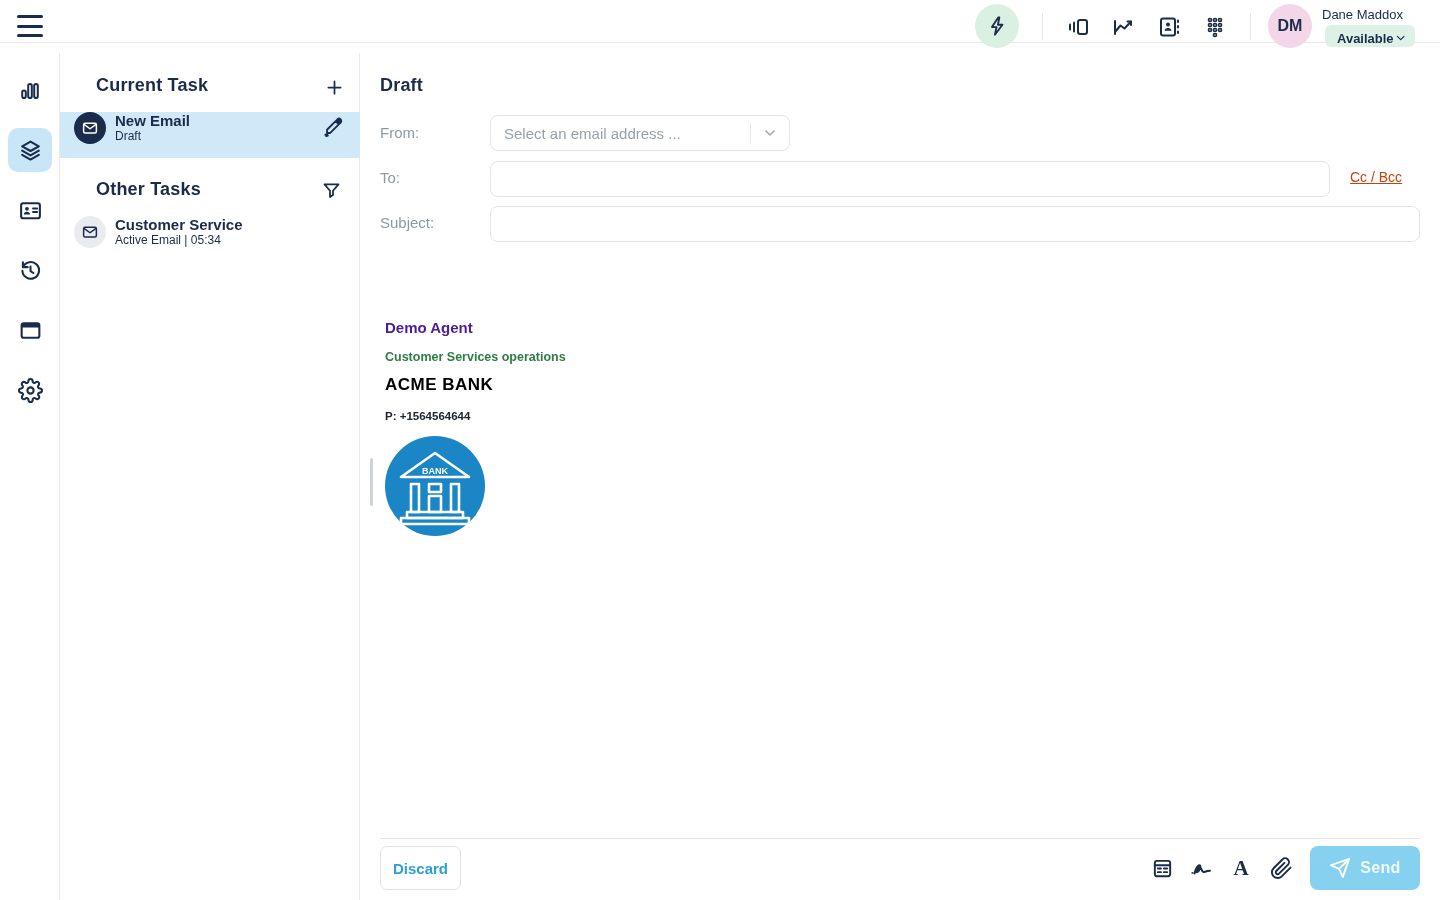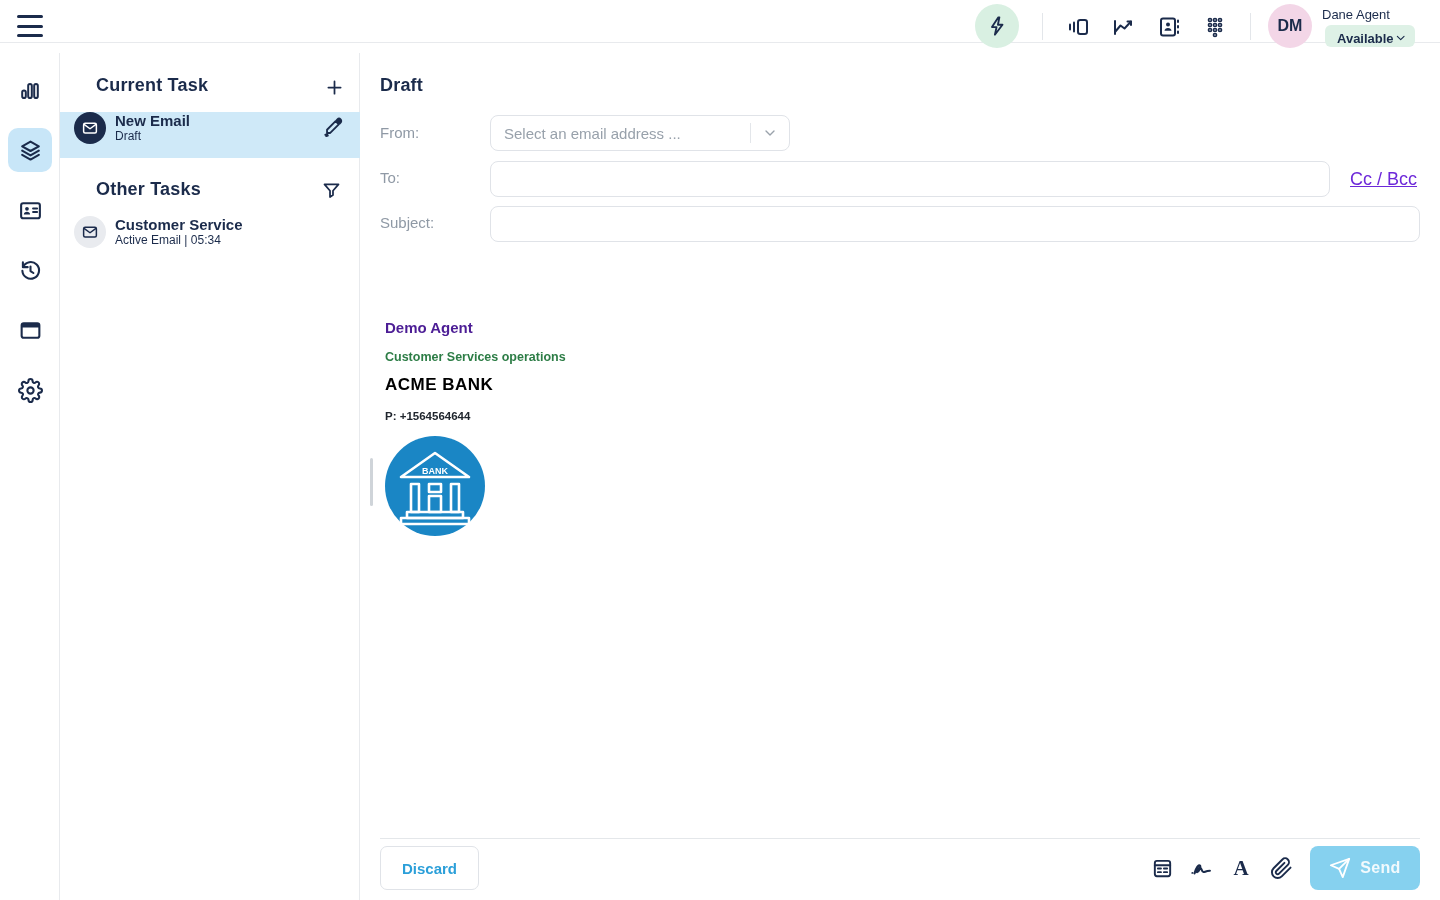--- a/index.html
+++ b/index.html
@@ -60,37 +60,37 @@
   .fld-label { position:absolute; left:20px; font-size:15px; color:#8f99a5; }
   .fld-box { position:absolute; background:#fff; border:1px solid #e0e3e8; border-radius:8px; height:36px; }
   .from-select { left:130px; top:62px; width:300px; display:flex; align-items:center; cursor:pointer; }
   .from-placeholder { flex:1; padding-left:13px; font-size:15px; color:#98a1ab;
     white-space:nowrap; overflow:hidden; }
   .from-div { width:1px; height:20px; background:#e3e6ea; }
   .from-chev { width:38px; display:flex; align-items:center; justify-content:center; }
   .input-el { position:absolute; height:36px; border:1px solid #e0e3e8; border-radius:8px;
     background:#fff; font-size:15px; padding:0 12px; color:#1b2b4b; outline:none;
     font-family:"Liberation Sans",sans-serif; }
-  .ccbcc { position:absolute; left:990px; top:116px; font-size:18px; color:#6d28d9;
+  .ccbcc { position:absolute; left:990px; top:116px; font-size:14px; color:#c2410c;
     text-decoration:underline; cursor:pointer; }
 
   .body-editor { position:absolute; left:14px; top:198px; width:1052px; height:586px; cursor:text; }
   .sig-name { position:absolute; left:11px; top:68px; font-size:15px; font-weight:bold; color:#4c1d95; }
   .sig-role { position:absolute; left:11px; top:99px; font-size:12.5px; font-weight:bold; color:#2d7d46; }
   .sig-company { position:absolute; left:11px; top:124px; font-size:17px; font-weight:bold;
     color:#000000; letter-spacing:.5px; }
   .sig-phone { position:absolute; left:11px; top:159px; font-size:11.5px; font-weight:bold; color:#20262e; }
   .sig-logo { position:absolute; left:11px; top:185px; width:100px; height:100px; }
   .scroll-thumb { position:absolute; left:10px; top:405px; width:3px; height:48px;
     border-radius:2px; background:#cfd4d9; cursor:pointer; }
 
   
   .footer-line { position:absolute; left:20px; top:785px; width:1040px; height:0;
     border-top:1px solid #e4e7ea; }
-  .discard-btn { position:absolute; left:20px; top:793px; width:99px; height:44px;
+  .discard-btn { position:absolute; left:20px; top:793px; width:81px; height:44px;
     background:#fff; border:1px solid #e0e3e8; border-radius:7px; font-size:15px;
     font-weight:bold; color:#2b9fd9; cursor:pointer; font-family:"Liberation Sans",sans-serif; }
   .ft-icon { position:absolute; top:800px; width:30px; height:30px; display:flex;
     align-items:center; justify-content:center; cursor:pointer; }
   .font-tool { font-family:"Liberation Serif", serif; font-size:21px; font-weight:bold;
     color:#1b2b4b; line-height:1; }
   .send-btn { position:absolute; left:950px; top:793px; width:110px; height:44px;
     background:#86d1ef; border:none; border-radius:8px; display:flex; align-items:center;
     justify-content:center; gap:9px; cursor:pointer; }
   .send-btn .lbl { font-size:16px; font-weight:bold; color:#f2fafd; letter-spacing:.3px; }
@@ -154,21 +154,21 @@
             <circle cx="12" cy="15" r="1.5"></circle>
             <circle cx="17" cy="15" r="1.5"></circle>
           <circle cx="12" cy="20" r="1.5"></circle>
         </g>
       </svg>
     </div>
 
     <div class="tb-sep" style="left:1250px"></div>
 
     <div class="avatar">DM</div>
-    <div class="user-name">Dane Agent</div>
+    <div class="user-name">Dane Maddox</div>
     <div class="status-pill">
       <span class="st">Available</span>
       <svg class="ic" width="14" height="14" viewBox="0 0 24 24">
         <path d="M6 9l6 6 6-6"></path>
       </svg>
     </div>
   </div>
 
   <div class="rail">
     <div class="rail-item" style="top:15px">

